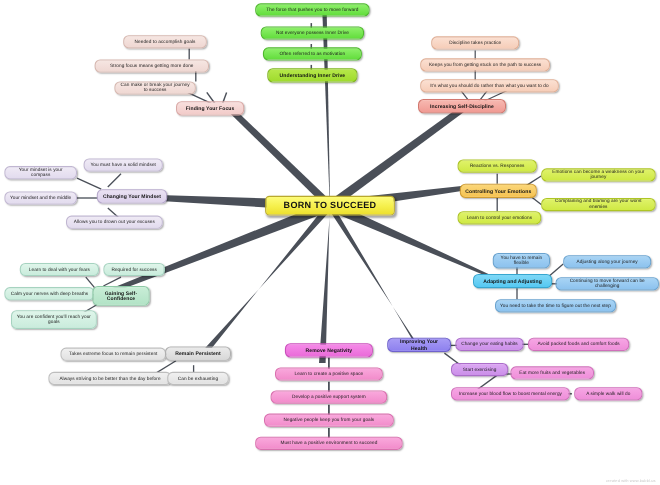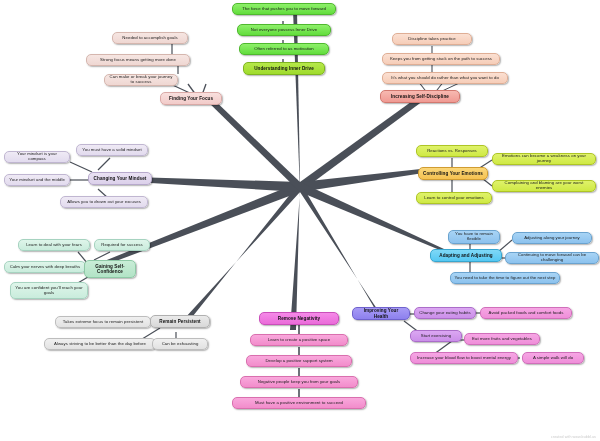--- a/index.html
+++ b/index.html
@@ -169,20 +169,21 @@
       <path d="M98,189 L108,198" stroke-width="1.2"></path>
 
       <path d="M196,95 L188,84" stroke-width="1.3"></path>
       <path d="M202,95 L206,84" stroke-width="1.3"></path>
       <path d="M192,94 L166,82" stroke-width="1.2"></path>
       <path d="M178,74 L178,63" stroke-width="1.2"></path>
       <path d="M172,54 L172,44" stroke-width="1.2"></path>
     </g>
   </svg>
 
+  <div class="node" id="center-node" style="left:241px; top:178px; width:118px; height:18px;">BORN TO SUCCEED</div>
 
   <div class="node leaf c-green-leaf" style="left:232px; top:3px; width:104px; height:12px;">The force that pushes you to move forward</div>
   <div class="node leaf c-green-leaf" style="left:237px; top:24px; width:94px; height:12px;">Not everyone possess Inner Drive</div>
   <div class="node leaf c-green-leaf" style="left:239px; top:43px; width:90px; height:12px;">Often referred to as motivation</div>
   <div class="node head c-green-head" style="left:243px; top:62px; width:82px; height:13px;">Understanding Inner Drive</div>
 
   <div class="node leaf c-peach-leaf" style="left:392px; top:33px; width:80px; height:12px;">Discipline takes practice</div>
   <div class="node leaf c-peach-leaf" style="left:382px; top:53px; width:118px; height:12px;">Keeps you from getting stuck on the path to success</div>
   <div class="node leaf c-peach-leaf" style="left:382px; top:72px; width:126px; height:12px;">It's what you should do rather than what you want to do</div>
   <div class="node head c-peach-head" style="left:380px; top:90px; width:80px; height:13px;">Increasing Self-Discipline</div>

